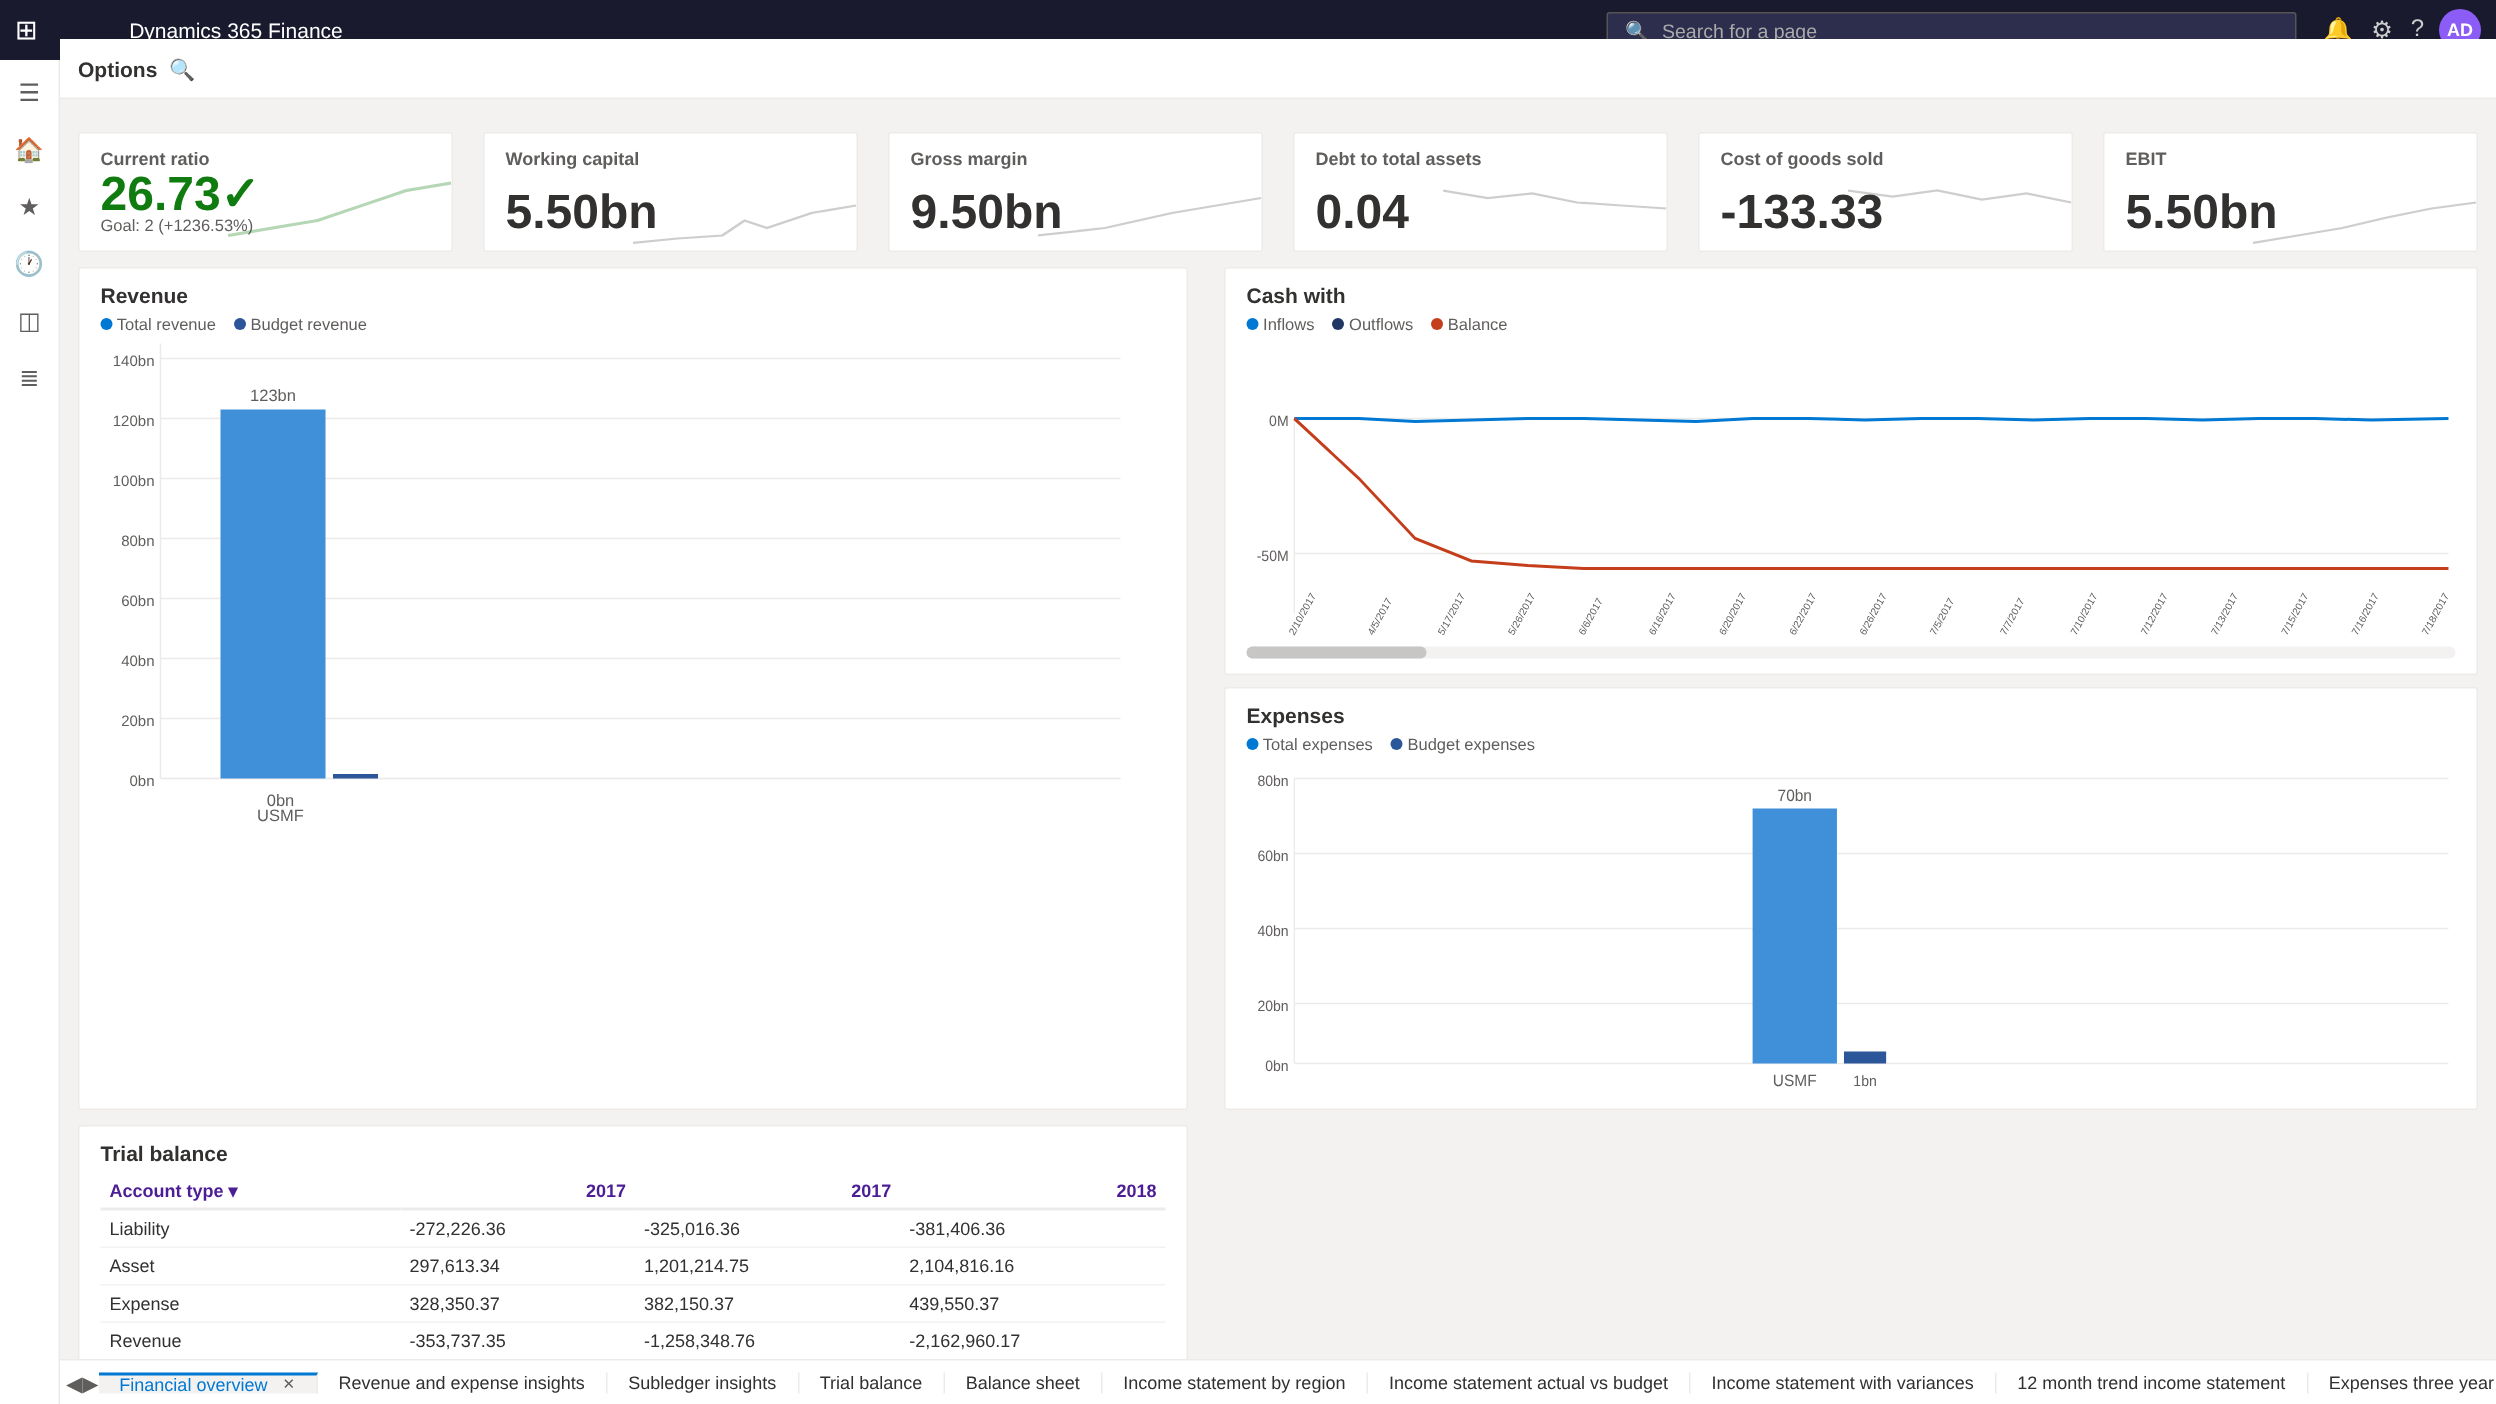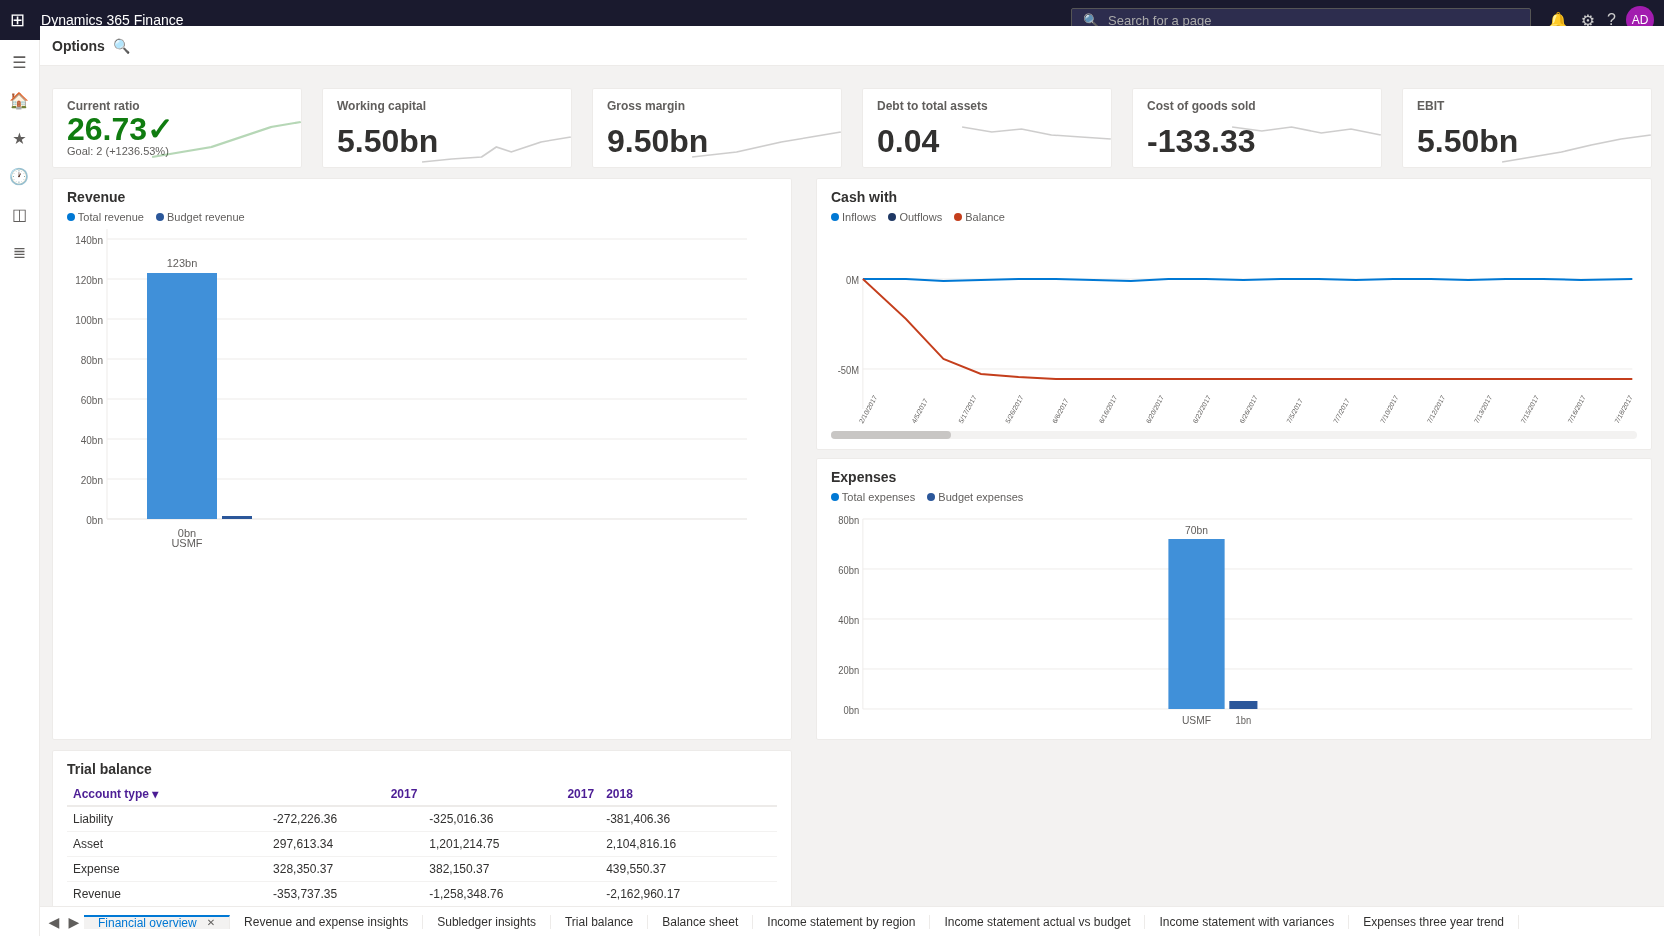--- a/index.html
+++ b/index.html
@@ -19,20 +19,21 @@
       font-size: 18px;
       cursor: pointer;
       margin-right: 6px;
     }
     .top-nav-title {
       color: white;
       font-size: 14px;
       font-weight: 500;
       white-space: nowrap;
       margin-right: auto;
+      margin-left: 45px;
     }
     .top-nav-search {
       background: #2d2d4e;
       border: 1px solid #555;
       border-radius: 2px;
       display: flex;
       align-items: center;
       padding: 4px 12px;
       width: 460px;
       gap: 8px;
@@ -41,30 +42,30 @@
       background: transparent;
       border: none;
       outline: none;
       color: #ccc;
       font-size: 13px;
       width: 100%;
     }
     .top-nav-search input::placeholder { color: #aaa; }
     .nav-icon { color: #ccc; font-size: 16px; cursor: pointer; margin-left: 8px; }
     .nav-avatar {
-      background: #a21caf;
+      background: #8b5cf6;
       color: white;
       border-radius: 50%;
       width: 28px;
       height: 28px;
       display: flex;
       align-items: center;
       justify-content: center;
       font-size: 12px;
-      font-weight: normal;
+      font-weight: bold;
       margin-left: 6px;
     }
     .top-nav-right { display: flex; align-items: center; gap: 4px; }
 
     
     .side-nav {
       position: absolute;
       left: 0;
       top: 40px;
       bottom: 0;
@@ -521,21 +522,21 @@
   <div class="content-row">
     <div style="flex:0 0 740px;">
       <div class="trial-balance">
         <div class="panel-title">Trial balance</div>
         <table>
           <thead>
             <tr>
               <th>Account type ▾</th>
               <th style="text-align:right;">2017</th>
               <th style="text-align:right;">2017</th>
-              <th style="">2018</th>
+              <th style="text-align:right;">2018</th>
             </tr>
           </thead>
           <tbody>
             <tr>
               <td>Liability</td>
               <td class="num">-272,226.36</td>
               <td class="num">-325,016.36</td>
               <td class="num">-381,406.36</td>
             </tr>
             <tr>
@@ -588,16 +589,19 @@
   <div class="tab">
     <span>Income statement by region</span>
   </div>
   <div class="tab">
     <span>Income statement actual vs budget</span>
   </div>
   <div class="tab">
     <span>Income statement with variances</span>
   </div>
   <div class="tab">
+    <span>12 month trend income statement</span>
+  </div>
+  <div class="tab">
     <span>Expenses three year trend</span>
   </div>
 
 </div>
 
 </body></html>

